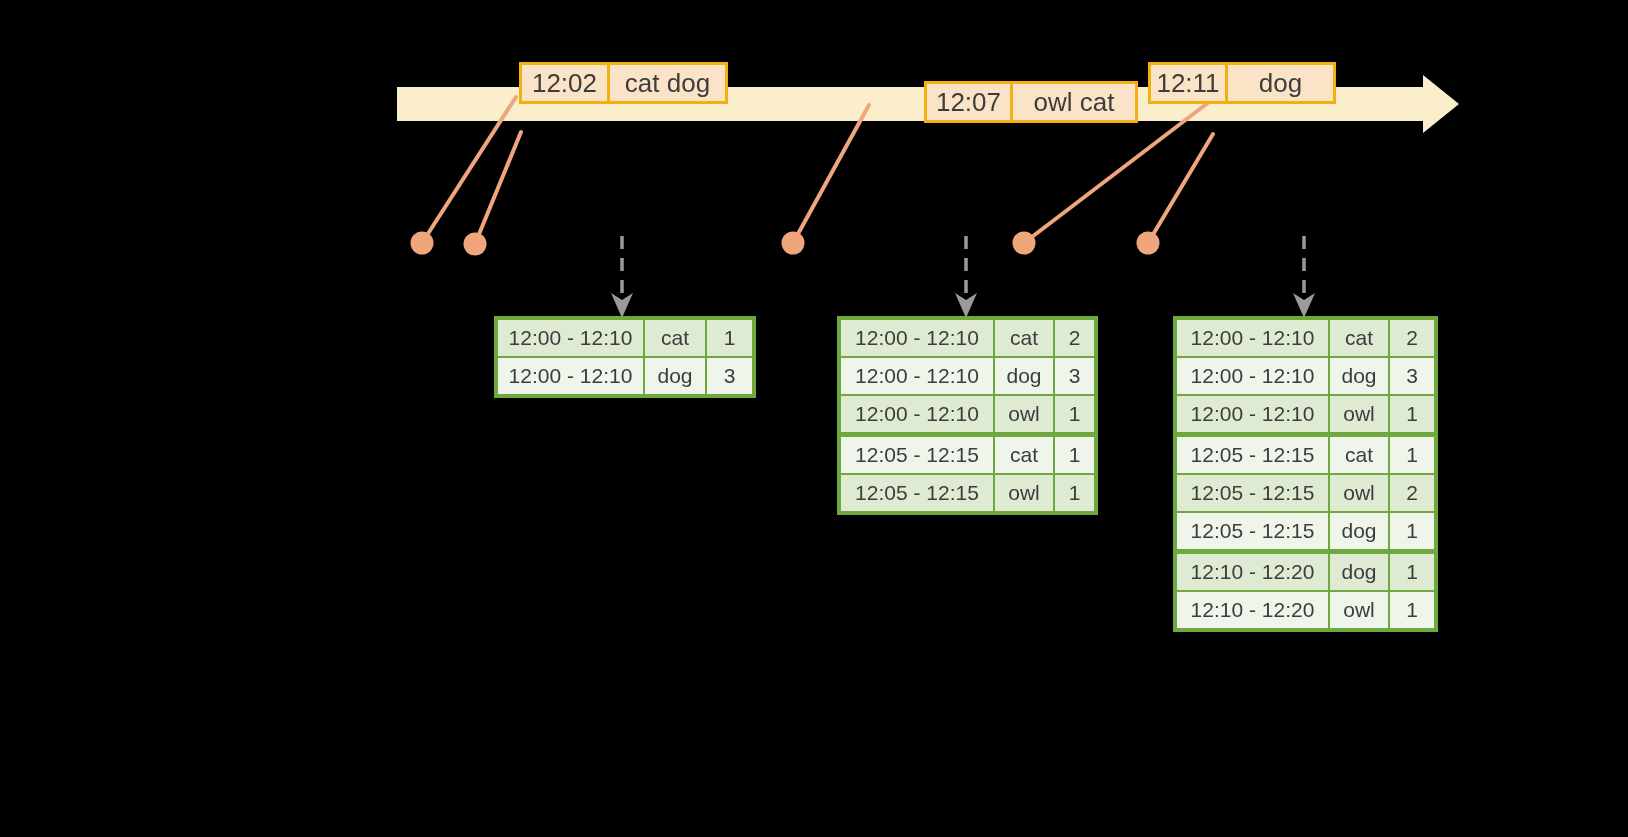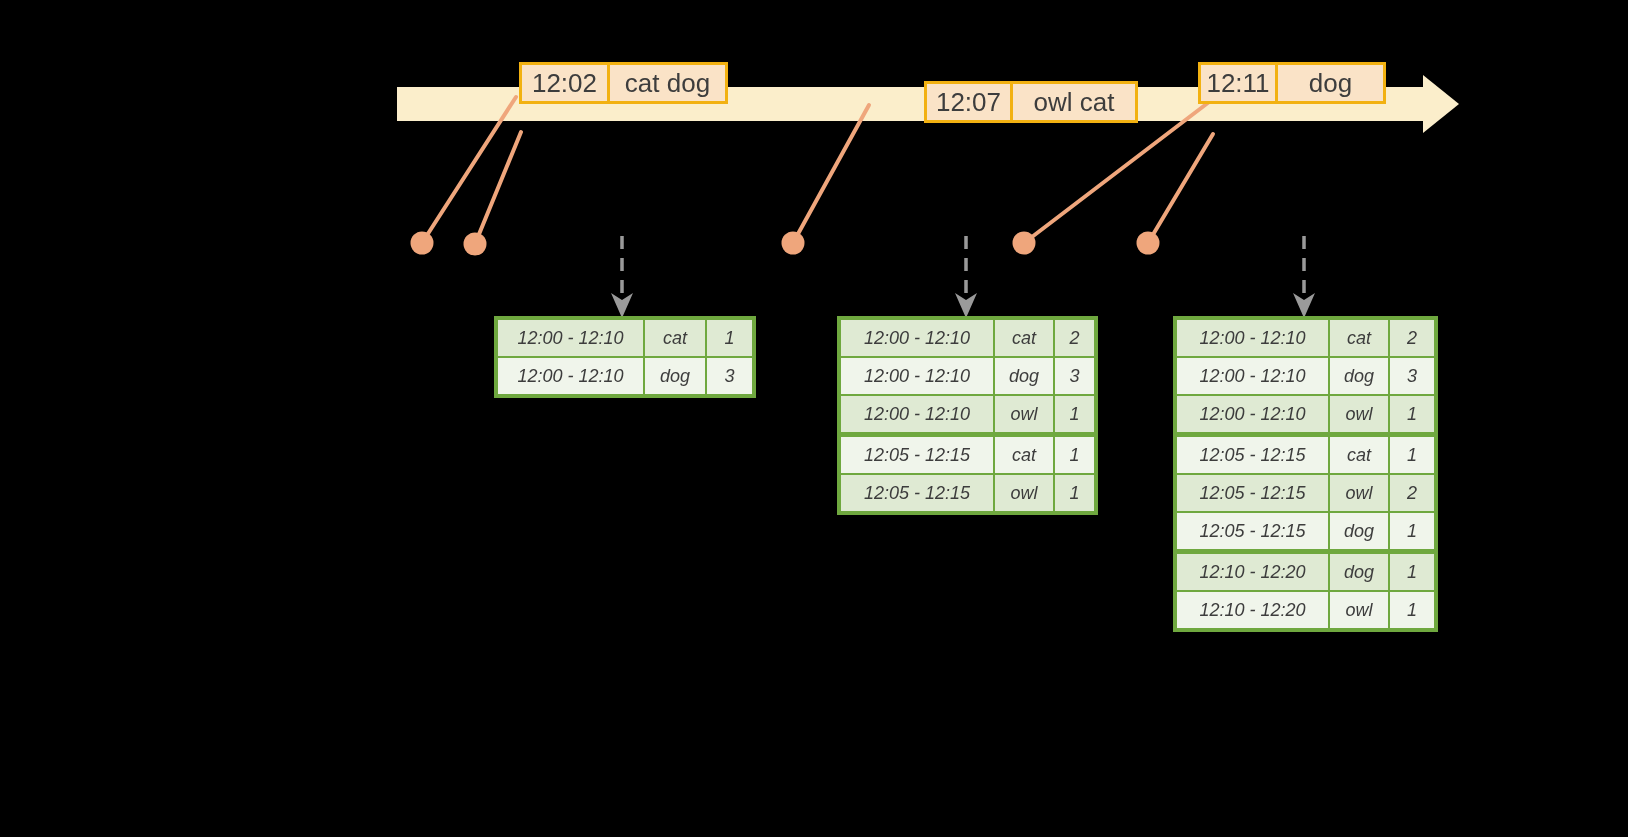--- a/index.html
+++ b/index.html
@@ -16,28 +16,28 @@
   td{text-align:center;vertical-align:middle;overflow:hidden;white-space:nowrap;}
 
   
   table.event{border:3.5px solid var(--gold);}
   table.event td{border:3px solid var(--gold);height:34px;font-size:26px;line-height:34px;}
   table.event tr:nth-child(odd) td{background:var(--peach1);}
   table.event tr:nth-child(even) td{background:var(--peach2);}
 
   
   table.result{border:4.5px solid var(--green);}
-  table.result td{border:2.5px solid var(--green);height:34px;font-size:18px;line-height:34px;font-style:italic;}
+  table.result td{border:2.5px solid var(--green);height:34px;font-size:21px;line-height:34px;}
   table.result tr:nth-child(odd) td{background:var(--green1);}
   table.result tr:nth-child(even) td{background:var(--green2);}
   table.result tr.group-start td{border-top-width:5px;}
 
   .ev1{left:519px;top:62px;width:206px;}
   .ev2{left:908px;top:81px;width:211px;margin-left:16px;}
-  .ev3{left:1198px;top:62px;width:185px;padding-left:27px;}
+  .ev3{left:1148px;top:62px;width:185px;padding-left:27px;}
   .rt1{left:494px;top:316px;width:258px;}
   .rt2{left:837px;top:316px;width:257px;}
   .rt3{left:1173px;top:316px;width:261px;}
 </style>
 </head>
 <body>
 
 <div id="canvas">
 
   <svg id="overlay" viewBox="0 0 1628 837" xmlns="http://www.w3.org/2000/svg">

